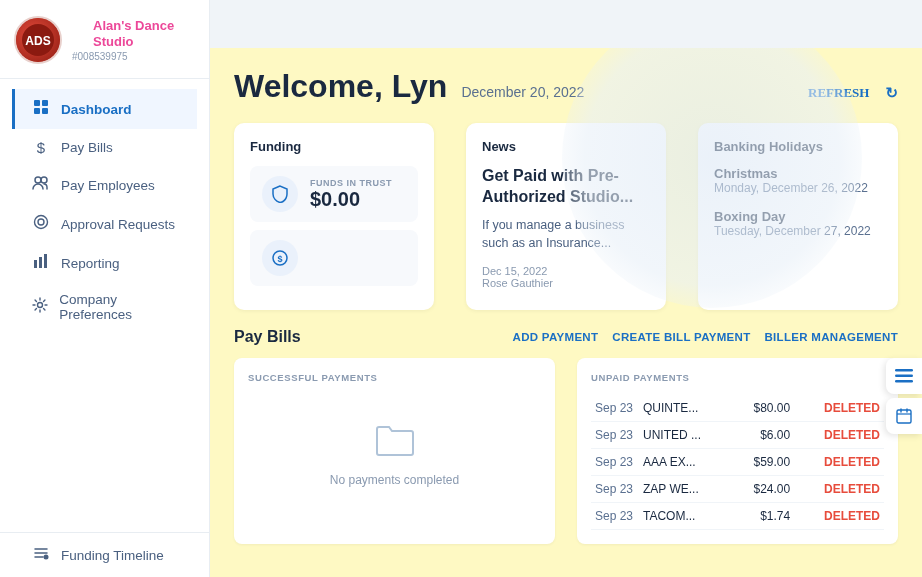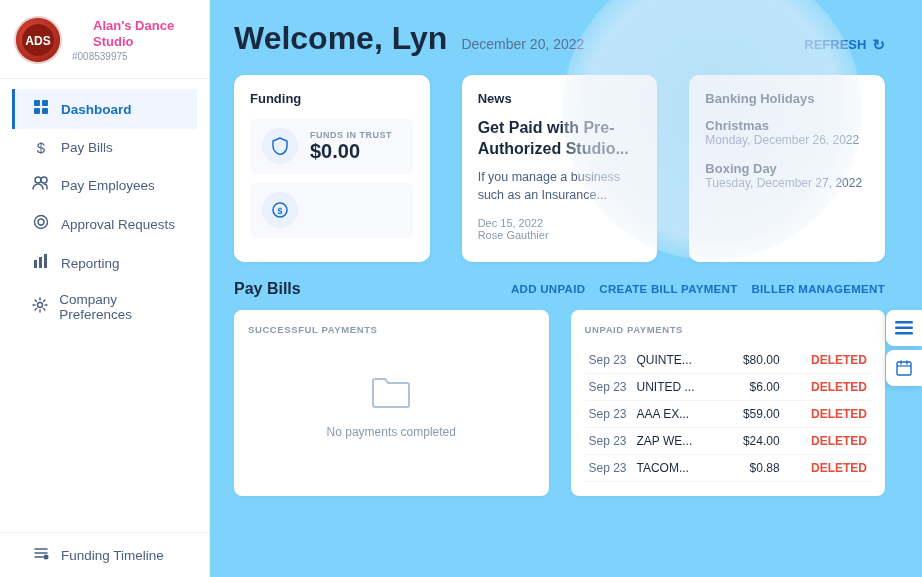--- a/index.html
+++ b/index.html
@@ -54,38 +54,39 @@
     }
     .nav-item.active { color: #1a6fc4; border-left-color: #1a6fc4; background: #f0f6ff; font-weight: 600; }
     .nav-item .nav-icon { margin-right: 10px; font-size: 16px; width: 20px; text-align: center; }
 
     .sidebar-footer { border-top: 1px solid #e8edf2; }
     .sidebar-footer .nav-item { padding: 12px 28px; }
 
     
     .main {
       flex: 1;
-      background: #7dd3fc;
+      background: #fef9c3;
       overflow-y: auto;
-      padding: 20px 37px 20px 24px;
+      padding: 20px 24px 20px 24px;
       position: relative;
+      margin-top: 48px;
     }
 
     
     .header {
       display: flex; align-items: baseline; justify-content: space-between;
       margin-bottom: 18px;
     }
     .header-left { display: flex; align-items: baseline; gap: 14px; }
     .welcome-title { font-size: 32px; font-weight: 700; color: #1a2940; }
     .header-date { font-size: 14px; color: #5a7090; }
     .refresh-btn {
-      display: flex; align-items: center; gap: 6px;
+      display: flex; align-items: center; gap: 16px;
       color: #1a6fc4; font-size: 13px; font-weight: 600;
-      cursor: pointer; background: none; border: none;
+      cursor: pointer; background: none; border: none; font-family: Liberation Serif, serif;
     }
     .refresh-icon { font-size: 15px; }
 
     
     .cards-row {
       display: grid;
       grid-template-columns: 1fr 1fr 1fr;
       gap: 32px;
       margin-bottom: 18px;
     }
@@ -352,21 +353,21 @@
         <div class="holiday-name">Boxing Day</div>
         <div class="holiday-date">Tuesday, December 27, 2022</div>
       </div>
     </div>
   </div>
 
   <div>
     <div class="section-header">
       <div class="section-title">Pay Bills</div>
       <div class="section-actions">
-        <button class="section-action">ADD UNPAID</button>
+        <button class="section-action">ADD PAYMENT</button>
         <button class="section-action">CREATE BILL PAYMENT</button>
         <button class="section-action">BILLER MANAGEMENT</button>
       </div>
     </div>
 
     <div class="pay-bills-grid">
 
       <div class="sub-card">
         <div class="sub-card-label">SUCCESSFUL PAYMENTS</div>
         <div class="empty-state">
@@ -403,21 +404,21 @@
       </tr>
               <tr>
         <td class="td-date">Sep 23</td>
         <td class="td-name">ZAP WE...</td>
         <td class="td-amount">$24.00</td>
         <td class="td-status">DELETED</td>
       </tr>
               <tr>
         <td class="td-date">Sep 23</td>
         <td class="td-name">TACOM...</td>
-        <td class="td-amount">$0.88</td>
+        <td class="td-amount">$1.74</td>
         <td class="td-status">DELETED</td>
       </tr>
             </tbody>
         </table>
       </div>
     </div>
   </div>
 
   <div class="floating-btns">
     <div class="float-btn">

